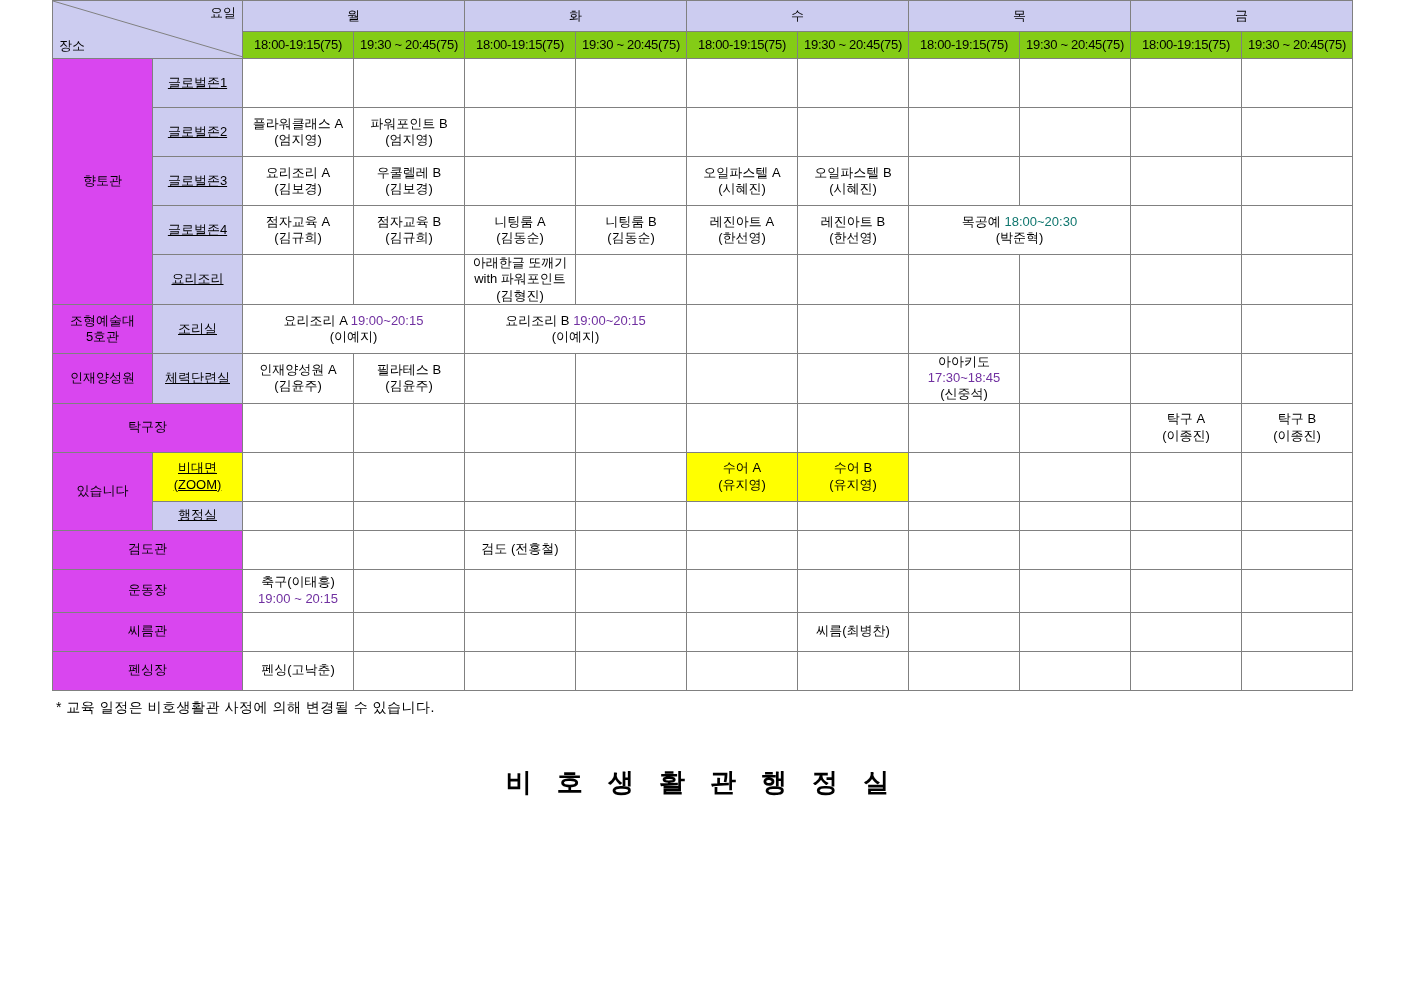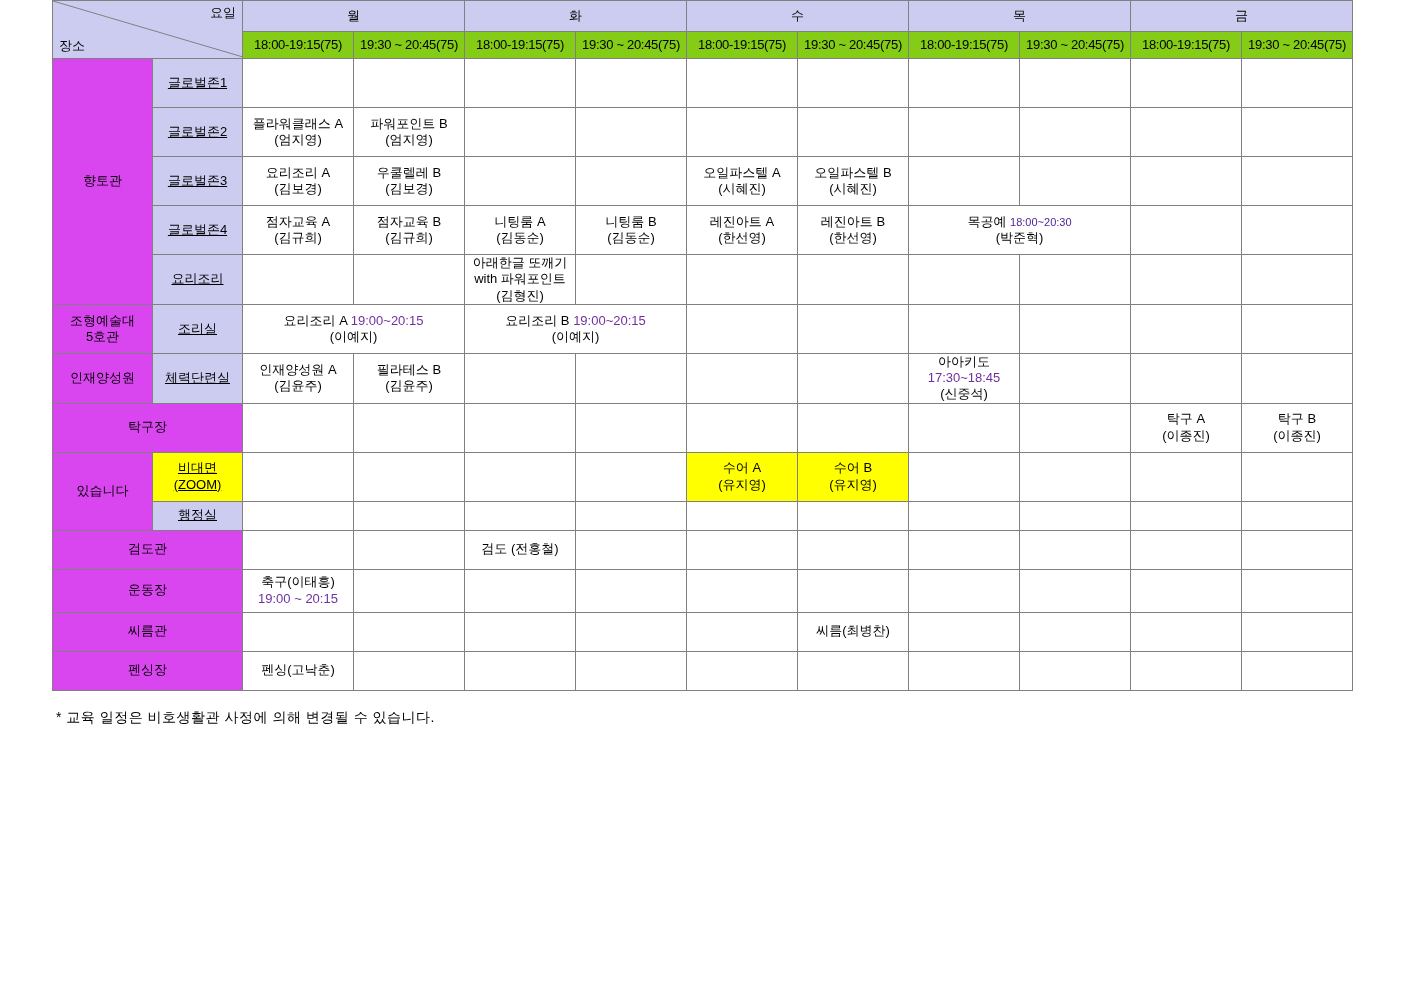--- a/index.html
+++ b/index.html
@@ -99,33 +99,33 @@
     background: #ffffff;
   }
   td.cell .ln {
     display: block;
   }
   .purple {
     color: #7030a0;
     font-size: 13px;
   }
   .purple-lg {
-    color: #4c1d95;
-    font-size: 11px;
+    color: #0f766e;
+    font-size: 13px;
   }
   .yellow {
     background: #ffff00 !important;
   }
   .tiny {
     font-size: 10px;
     line-height: 1.2;
   }
   .note {
     margin-left: 56px;
-    margin-top: 18px;
+    margin-top: 8px;
     font-size: 14px;
     letter-spacing: 0.5px;
   }
   .footer {
     text-align: center;
     font-size: 26px;
     font-family: "DejaVu Serif", "Liberation Serif", serif;
     letter-spacing: 8px;
     margin-top: 48px;
     font-weight: bold;
@@ -472,14 +472,15 @@
         <td class="cell" style="height:38px"></td>
         <td class="cell" style="height:38px"></td>
         <td class="cell" style="height:38px"></td>
         <td class="cell" style="height:38px"></td>
       </tr>
     </tbody>
   </table>
 
   <div class="note">* 교육 일정은 비호생활관 사정에 의해 변경될 수 있습니다.</div>
 
+  <div class="footer">비 호 생 활 관 행 정 실</div>
 
 </div>
 
 </body></html>

